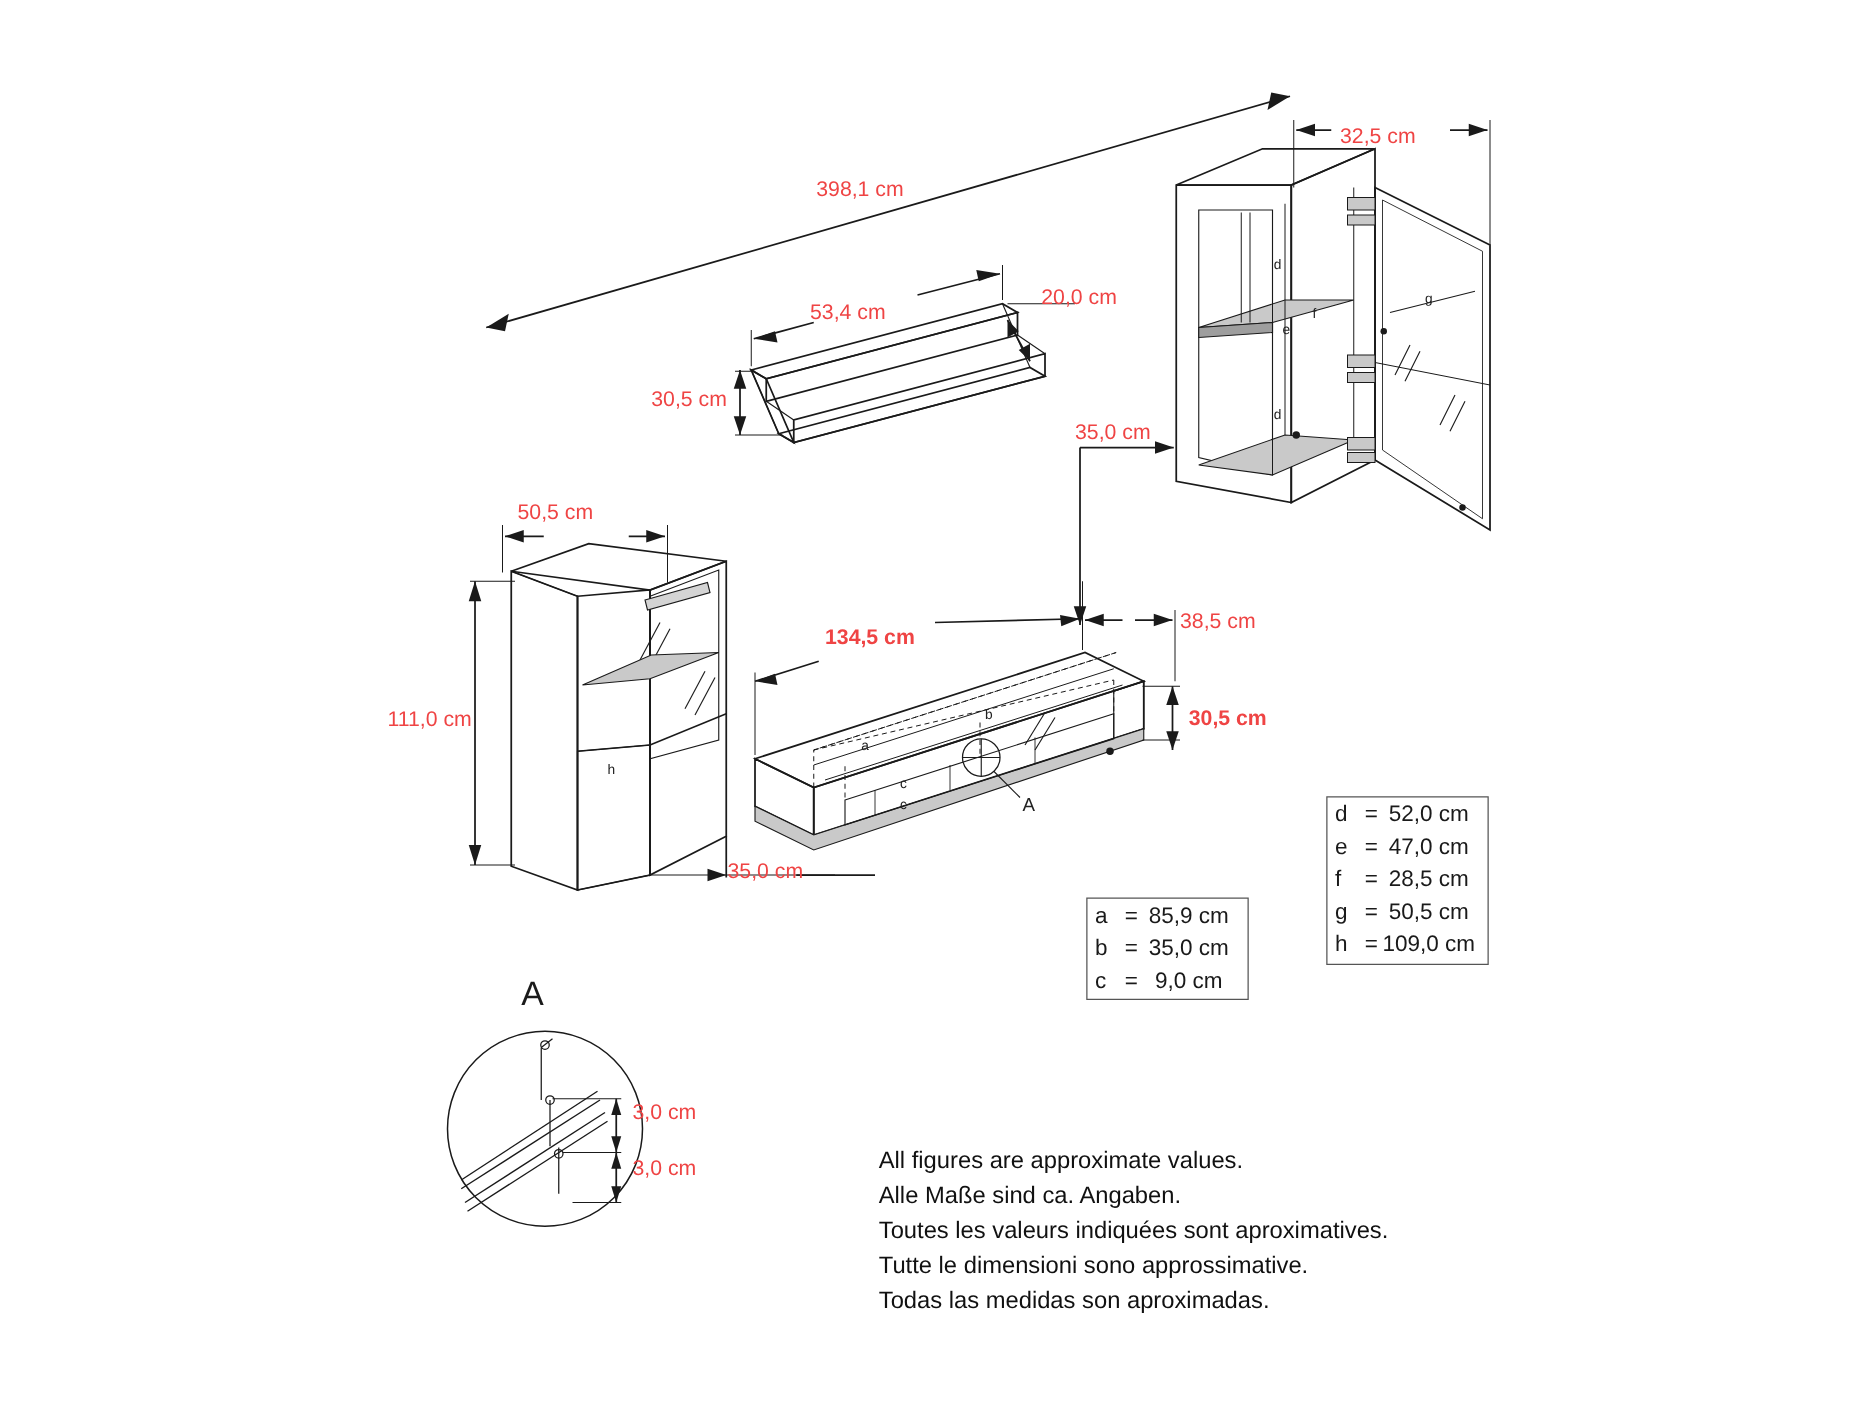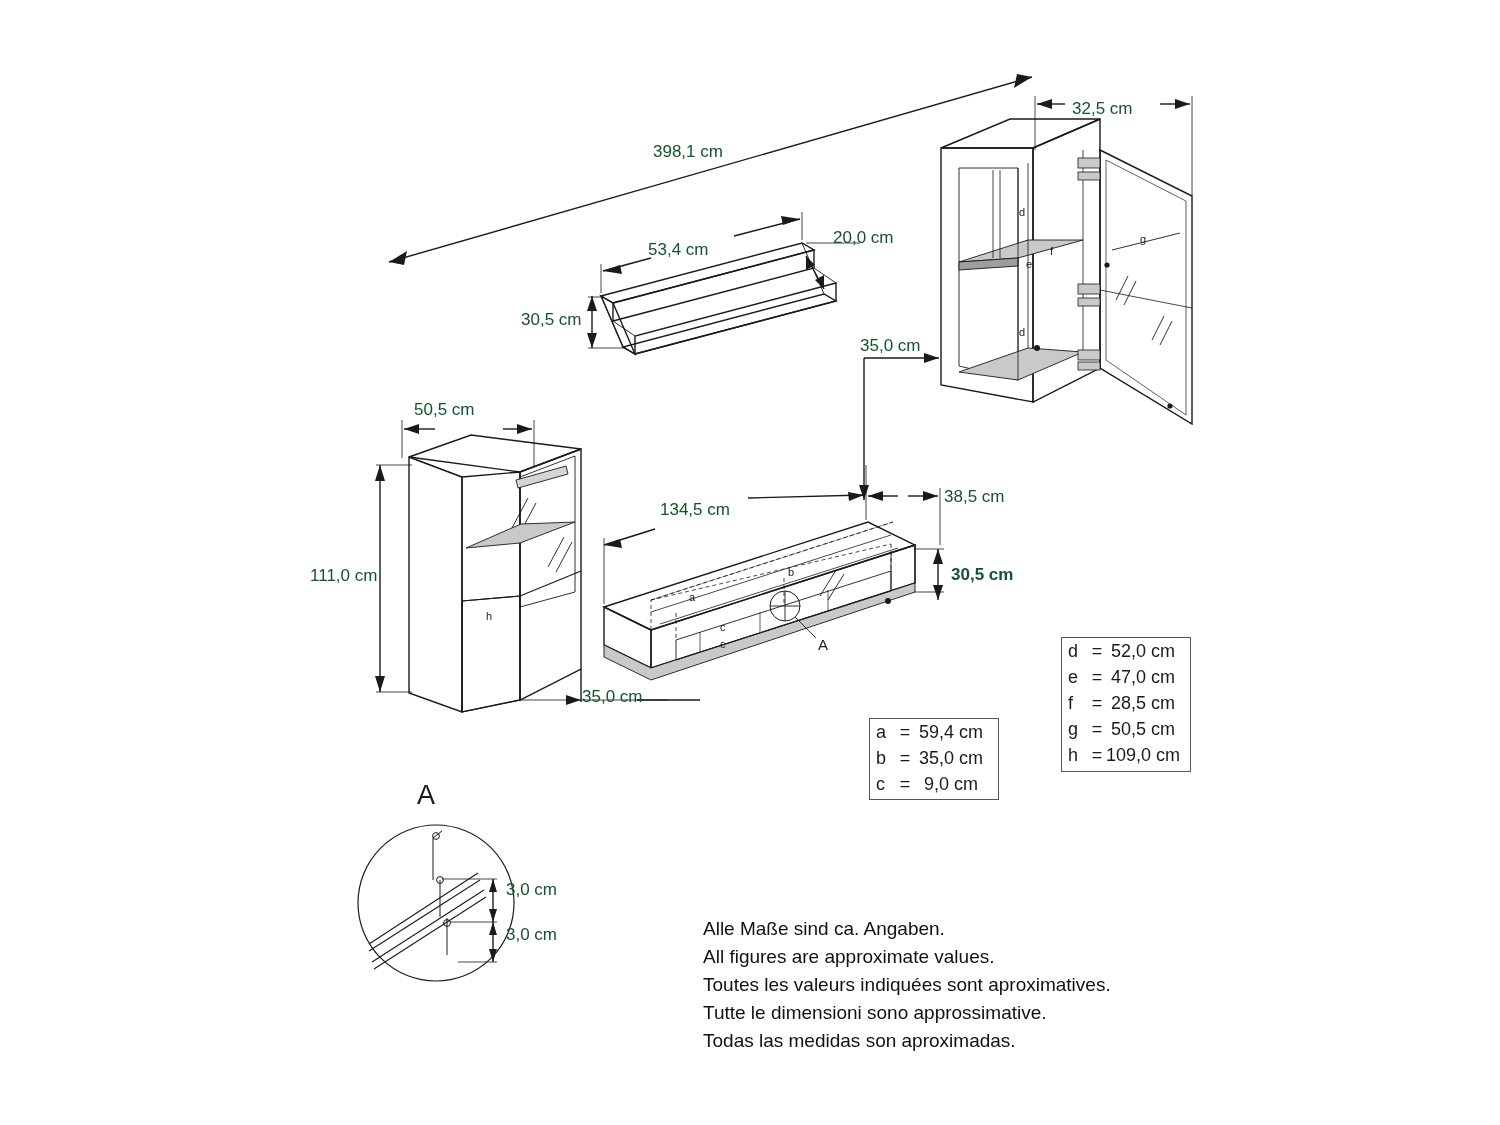--- a/index.html
+++ b/index.html
@@ -19,21 +19,21 @@
     position: absolute;
     left: 0;
     top: 0;
     width: 1500px;
     height: 1125px;
   }
   .dim-label {
     position: absolute;
     font-family: "Liberation Sans", sans-serif;
     font-size: 17px;
-    color: #14532d;
+    color: #ef4444;
     white-space: nowrap;
   }
   .part-label {
     position: absolute;
     font-family: "Liberation Sans", sans-serif;
     font-size: 11px;
     color: #222222;
     white-space: nowrap;
   }
   .detail-letter {
@@ -349,21 +349,21 @@
   </svg>
 
   <div class="dim-label" style="left:653px; top:142px;">398,1 cm</div>
   <div class="dim-label" style="left:1072px; top:99px;">32,5 cm</div>
   <div class="dim-label" style="left:648px; top:240px;">53,4 cm</div>
   <div class="dim-label" style="left:833px; top:228px;">20,0 cm</div>
   <div class="dim-label" style="left:521px; top:310px;">30,5 cm</div>
   <div class="dim-label" style="left:860px; top:336px;">35,0 cm</div>
   <div class="dim-label" style="left:414px; top:400px;">50,5 cm</div>
   <div class="dim-label" style="left:310px; top:566px;">111,0 cm</div>
-  <div class="dim-label" style="left:660px; top:500px;">134,5 cm</div>
+  <div class="dim-label" style="left:660px; top:500px;font-weight:bold;">134,5 cm</div>
   <div class="dim-label" style="left:944px; top:487px;">38,5 cm</div>
   <div class="dim-label" style="left:951px; top:565px;font-weight:bold;">30,5 cm</div>
   <div class="dim-label" style="left:582px; top:687px;">35,0 cm</div>
   <div class="dim-label" style="left:506px; top:880px;">3,0 cm</div>
   <div class="dim-label" style="left:506px; top:925px;">3,0 cm</div>
 
   <div class="part-label" style="left:689px; top:591px;">a</div>
   <div class="part-label" style="left:788px; top:566px;">b</div>
   <div class="part-label" style="left:720px; top:621px;">c</div>
   <div class="part-label" style="left:720px; top:638px;">c</div>
@@ -375,21 +375,21 @@
   <div class="part-label" style="left:486px; top:610px;">h</div>
 
   <div class="part-label" style="left:818px; top:636px; font-size:15px;">A</div>
 
   <div class="detail-letter" style="left:417px; top:780px;">A</div>
 
   <div class="legend" style="left:869px; top:718px; width:130px; height:82px;">
     <div class="legend-row">
       <span class="legend-key">a</span>
       <span class="legend-eq">=</span>
-      <span class="legend-val">59,4 cm</span>
+      <span class="legend-val">85,9 cm</span>
     </div>
     <div class="legend-row">
       <span class="legend-key">b</span>
       <span class="legend-eq">=</span>
       <span class="legend-val">35,0 cm</span>
     </div>
     <div class="legend-row">
       <span class="legend-key">c</span>
       <span class="legend-eq">=</span>
       <span class="legend-val">9,0 cm</span>
@@ -418,20 +418,20 @@
       <span class="legend-val">50,5 cm</span>
     </div>
     <div class="legend-row">
       <span class="legend-key">h</span>
       <span class="legend-eq">=</span>
       <span class="legend-val">109,0 cm</span>
     </div>
   </div>
 
   <div class="notes">
+    <div>All figures are approximate values.</div>
     <div>Alle Maße sind ca. Angaben.</div>
-    <div>All figures are approximate values.</div>
     <div>Toutes les valeurs indiquées sont aproximatives.</div>
     <div>Tutte le dimensioni sono approssimative.</div>
     <div>Todas las medidas son aproximadas.</div>
   </div>
 
 </div>
 
 </body></html>

